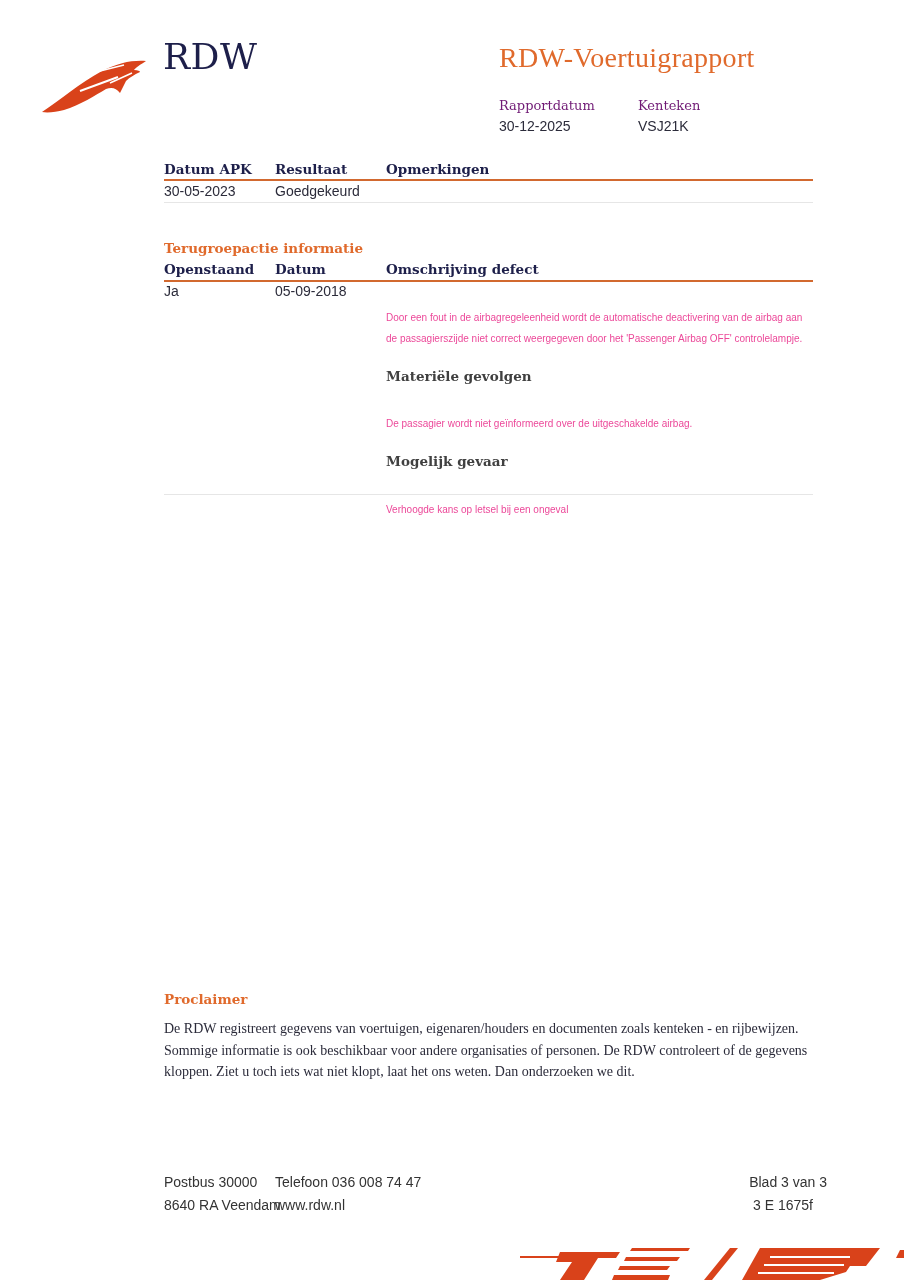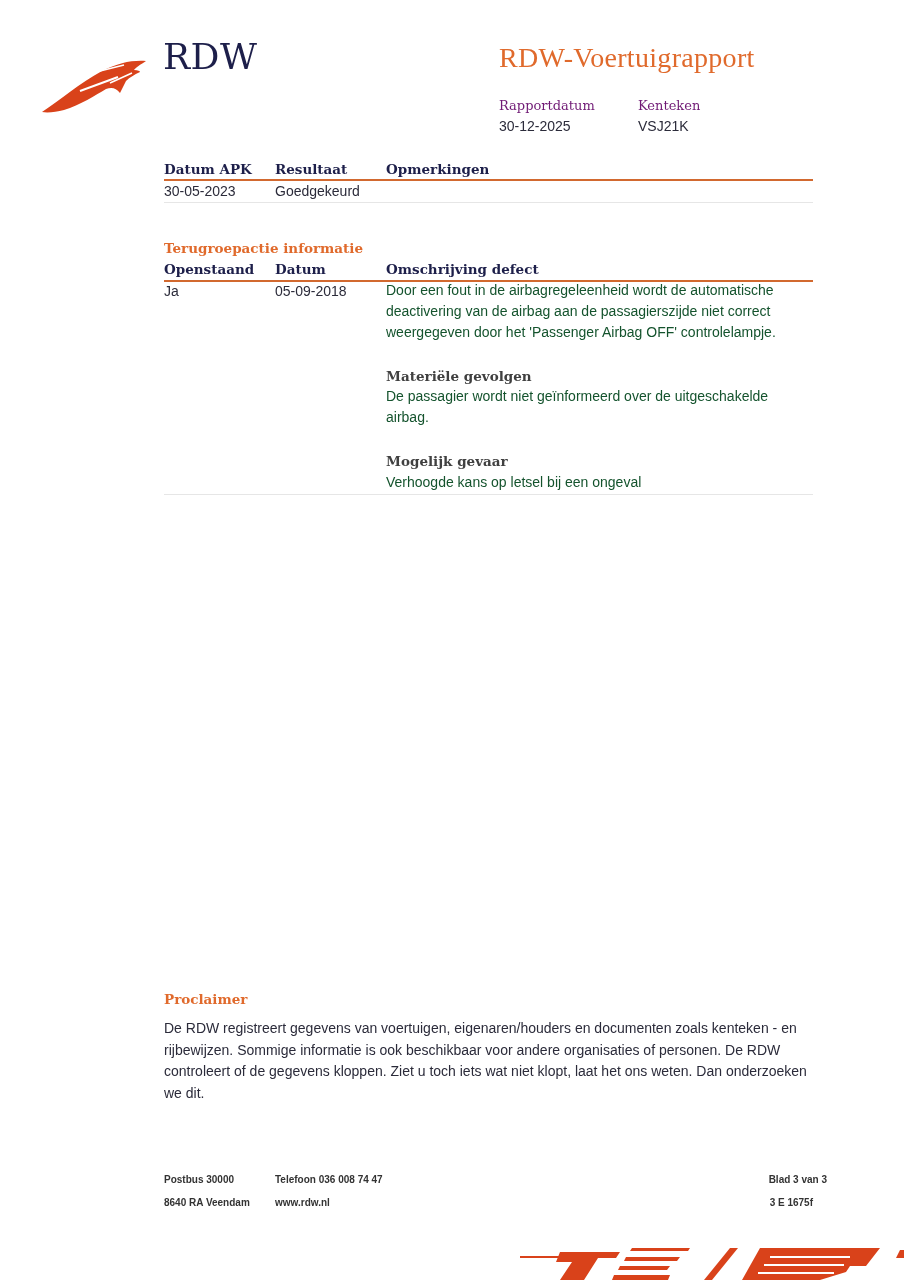--- a/index.html
+++ b/index.html
@@ -12,25 +12,25 @@
   .title { left:499px; top:42px; font-size:28px; color:#e06a2c; font-family:"Liberation Serif", serif; letter-spacing:0.3px; }
   .meta-lbl { font-size:13px; font-weight:normal; color:#701a75; top:98px; }
   .meta-val { font-size:14px; color:#2b2b3a; top:118px; }
 
   .hdr { font-size:13.5px; font-weight:bold; color:#1d1f4a; }
   .cell { font-size:14px; color:#2b2b3a; }
   .rule-orange { position:absolute; left:164px; width:649px; height:2px; background:#d2692f; }
   .rule-grey { position:absolute; left:164px; width:649px; height:1px; background:#e6e6e6; }
 
   .sect { font-size:13.5px; font-weight:bold; color:#e06a2c; }
-  .desc { left:386px; width:420px; font-size:14px; line-height:21px; color:#14532d; }
+  .desc { left:386px; width:420px; font-size:10px; line-height:21px; color:#ec4899;margin-top:27px; }
   .sub { font-size:13.5px; font-weight:bold; color:#404040; }
 
-  .procl-text { left:164px; top:1018px; width:650px; font-size:14px; line-height:21.5px; color:#2b2b3a; }
-  .foot { font-size:10px; color:#333;font-weight:bold; }
+  .procl-text { left:164px; top:1018px; width:650px; font-size:14px; line-height:21.5px; color:#2b2b3a;font-family:Liberation Serif, serif; }
+  .foot { font-size:14px; color:#333; }
 </style>
 </head>
 <body>
 
 <div class="abs" style="left:40px;top:55px;width:110px;height:60px;">
   <svg width="110" height="60" viewBox="0 0 110 60">
     <path d="M2 57 C20 45 40 28 62 16 C78 8 92 5 106 6 C100 10 96 12 94 15 C98 15 100 16 100 17 C94 20 90 22 86 26 C84 30 82 34 80 38 C76 33 72 32 66 34 C56 40 40 50 24 55 C16 57 8 58 2 57 Z" fill="#d9421a"></path>
     <path d="M40 36 L78 22" stroke="#fff" stroke-width="2" fill="none"></path>
     <path d="M60 16 L84 10" stroke="#fff" stroke-width="1.8" fill="none"></path>
     <path d="M70 28 L92 18" stroke="#fff" stroke-width="1.5" fill="none"></path>

